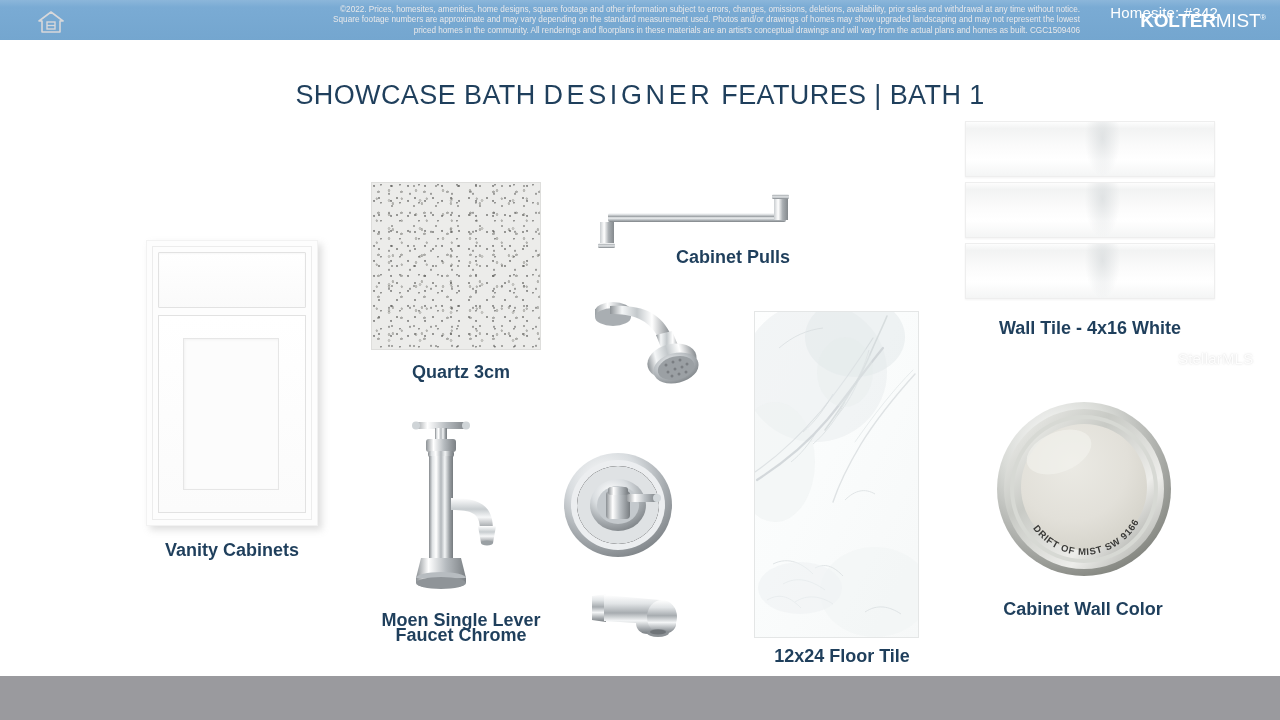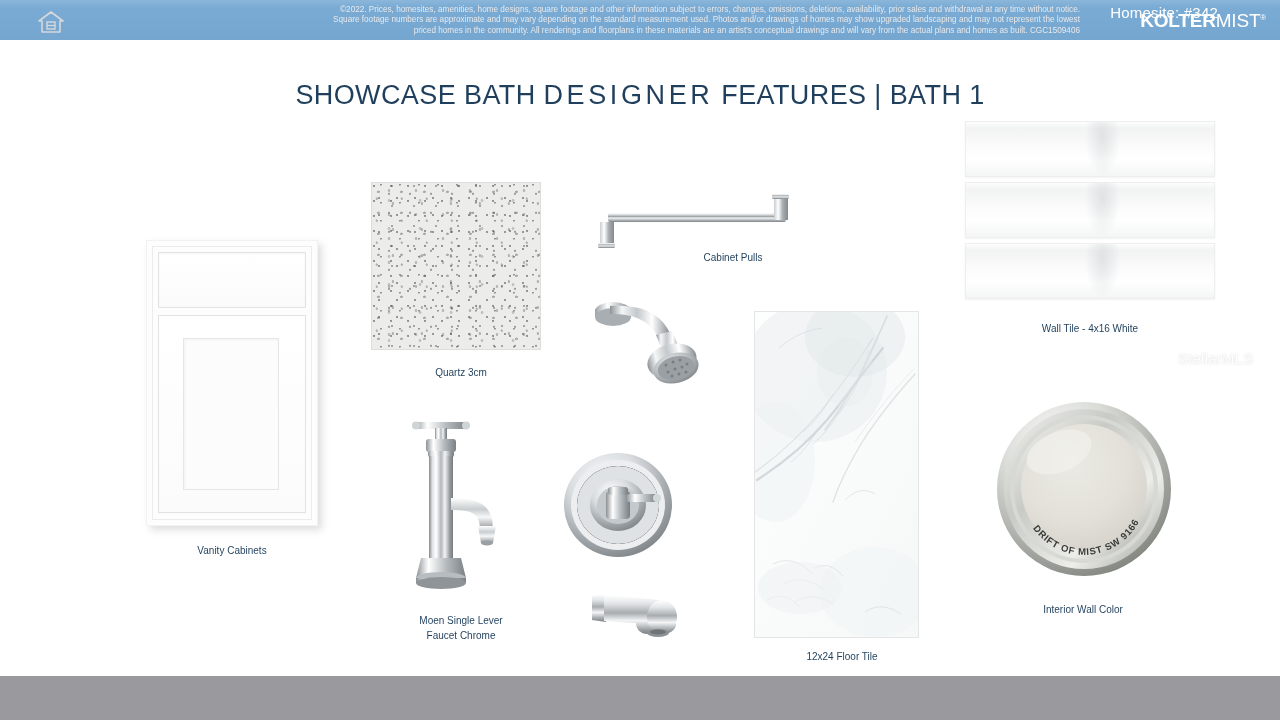--- a/index.html
+++ b/index.html
@@ -45,22 +45,22 @@
     color: #1f3f5c;
     letter-spacing: 0.4px;
     white-space: nowrap;
   }
   .page-title .spaced { letter-spacing: 3.6px; }
 
   
   .item-label {
     position: absolute;
     text-align: center;
-    font-size: 10px;
-    font-weight: normal;
+    font-size: 18px;
+    font-weight: bold;
     color: #1f3f5c;
     line-height: 15px;
     white-space: pre-line;
   }
 
   
   .cabinet {
     position: absolute;
     left: 146px; top: 240px;
     width: 172px; height: 286px;
@@ -506,21 +506,21 @@
 
     <circle cx="89" cy="87" r="63" fill="url(#pc-paint)"></circle>
 
     <ellipse cx="64" cy="52" rx="34" ry="20" fill="#f4f3ee" opacity="0.6" transform="rotate(-22 64 52)"></ellipse>
 
     <text font-family="'Liberation Sans', sans-serif" font-size="9.5" font-weight="bold" fill="#3a3a38" letter-spacing="0.8">
       <textPath href="#pc-arc" startOffset="11%">DRIFT OF MIST SW 9166</textPath>
     </text>
   </svg>
 </div>
-<div class="item-label" style="left:1003px; top:602px; width:160px;">Interior Wall Color</div>
+<div class="item-label" style="left:1003px; top:602px; width:160px;">Cabinet Wall Color</div>
 
 <div class="watermark">StellarMLS</div>
 
 <div class="footer-bar"></div>
 <div class="footer-eho">
   <svg width="26" height="24" viewBox="0 0 26 24">
     <path d="M13 2 L25 11 L22 11 L22 22 L4 22 L4 11 L1 11 Z" fill="none" stroke="#d8d8da" stroke-width="1.6" stroke-linejoin="round"></path>
     <rect x="9" y="12" width="8" height="7" fill="none" stroke="#d8d8da" stroke-width="1.4"></rect>
     <line x1="9" y1="15.5" x2="17" y2="15.5" stroke="#d8d8da" stroke-width="1.3"></line>
   </svg>

